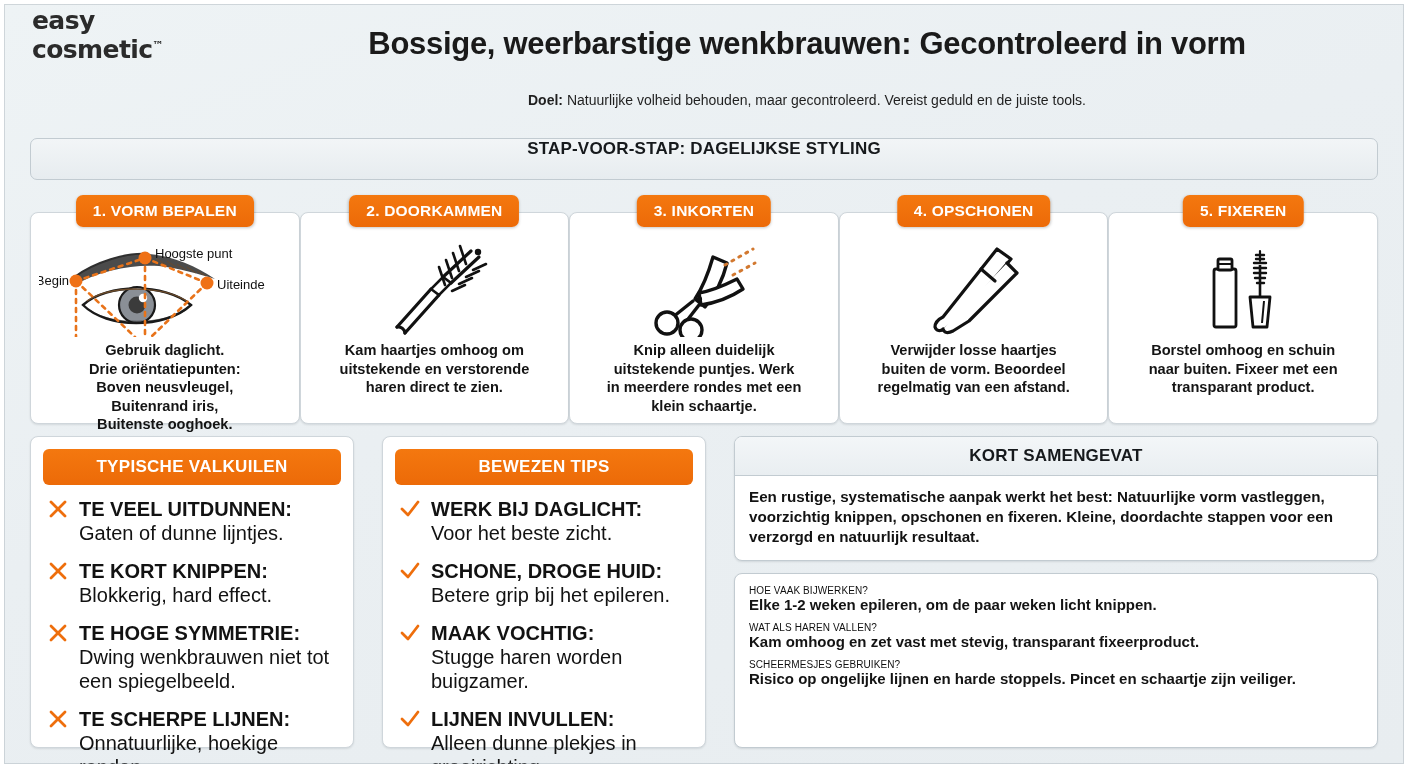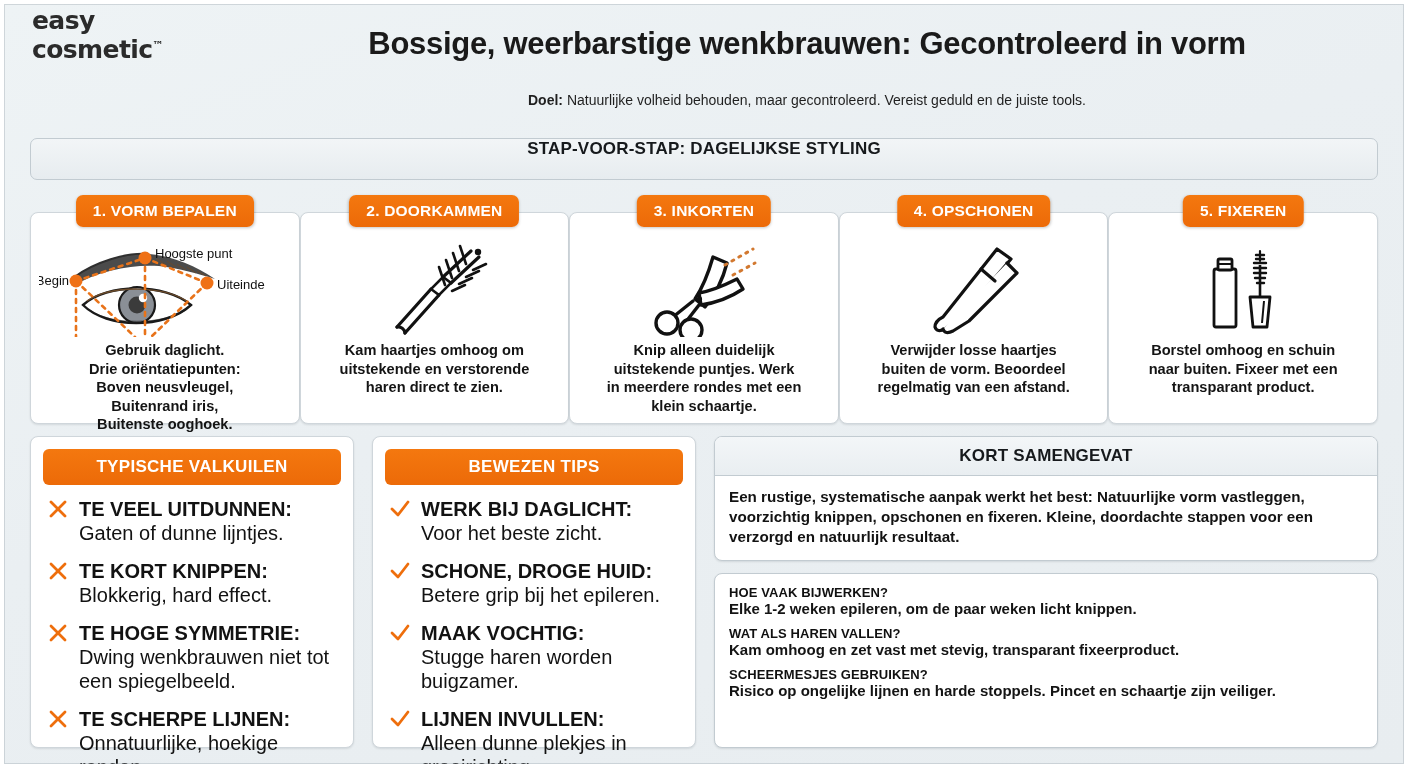--- a/index.html
+++ b/index.html
@@ -75,21 +75,21 @@
   }
   .step-text {
     font-size:14.6px; line-height:1.27; color:#141414;
     font-weight:700; text-align:center; padding:4px 12px 0;
     white-space:pre-line;
   }
 
   
   .bottom {
     position:absolute; left:26px; right:26px; top:432px; bottom:16px;
-    display:flex; gap:18px;
+    display:flex; gap:28px;
   }
   .col-narrow { width:324px; flex:none; }
   .col-wide { flex:1 1 auto; display:flex; flex-direction:column; gap:12px; }
 
   .panel {
     background:#ffffff; border:1px solid #cfd6db; border-radius:8px;
     box-shadow: 0 1px 2px rgba(40,50,60,.12);
     height:100%;
     padding:12px 12px 10px;
   }
@@ -116,21 +116,21 @@
   .card-head {
     background: linear-gradient(180deg,#f3f6f8 0%,#e9eef1 100%);
     border-bottom:1px solid #c2cbd1;
     text-align:center; font-weight:700; font-size:17px;
     color:#16191c; padding:9px 6px; letter-spacing:.2px;
   }
   .card-body { padding:11px 14px 12px; }
   .summary-text { font-size:15.2px; line-height:1.33; color:#121212; font-weight:700; }
   .faq-item { margin-bottom:9px; }
   .faq-item:last-child { margin-bottom:12px; }
-  .faq-q { font-size:13px; font-weight:700; color:#101010; letter-spacing:.1px; }
+  .faq-q { font-size:10px; font-weight:400; color:#101010; letter-spacing:.1px; }
   .faq-a { font-size:15px; color:#141414; font-weight:700; }
   .summary-card { flex:none; }
   .faq-card { flex:1 1 auto; }
 </style>
 </head>
 <body>
 
 <div class="page">
 
   <div class="header">

